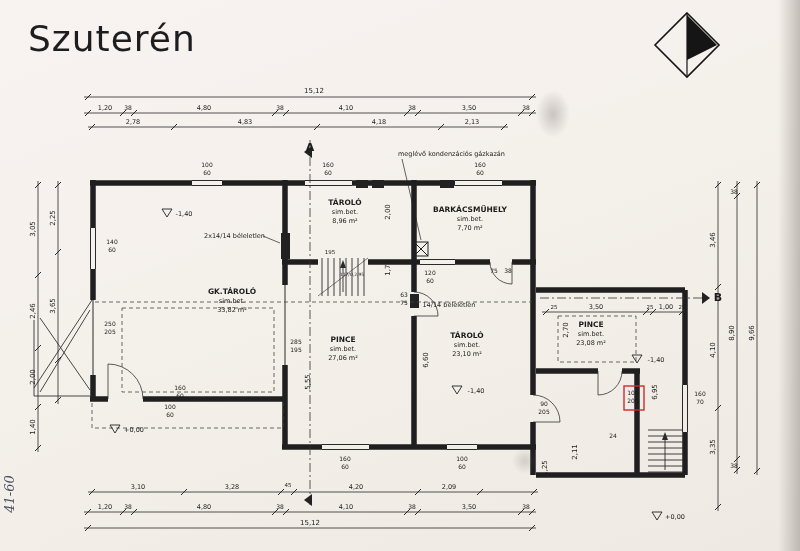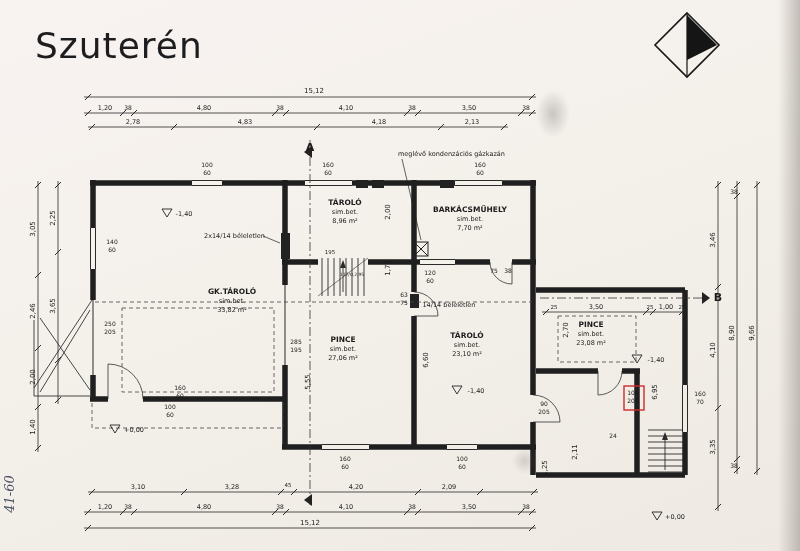--- a/index.html
+++ b/index.html
@@ -2,21 +2,21 @@
 <html><head>
 <meta charset="utf-8">
 <style>
   html,body{margin:0;padding:0;}
   .page{
     position:relative;width:800px;height:551px;overflow:hidden;
     background:linear-gradient(160deg,#f8f3f1 0%,#f4f0ea 45%,#eeeae3 100%);
     font-family:"DejaVu Sans","Liberation Sans",sans-serif;color:#1c1c1c;
   }
   .title{
-    position:absolute;left:26px;top:16px;margin:9px;
+    position:absolute;left:26px;top:16px;margin:2px;
     font-size:36px;font-weight:500;letter-spacing:1px;color:#1d1d1f;
     font-family:"DejaVu Sans","Liberation Sans",sans-serif;
   }
   svg{position:absolute;left:0;top:0;}
   svg text{fill:#1c1c1c;font-family:"DejaVu Sans","Liberation Sans",sans-serif;}
   svg text.hand{fill:#4a4f63;font-family:"DejaVu Serif","Liberation Serif",serif;font-style:italic;}
   .scan-right{position:absolute;right:0;top:0;width:22px;height:100%;
     background:linear-gradient(to right,rgba(0,0,0,0),rgba(110,104,98,.38));}
   .smudge{position:absolute;left:536px;top:90px;width:34px;height:48px;border-radius:50%;
     background:radial-gradient(closest-side,rgba(100,95,90,.30),rgba(0,0,0,0));}

